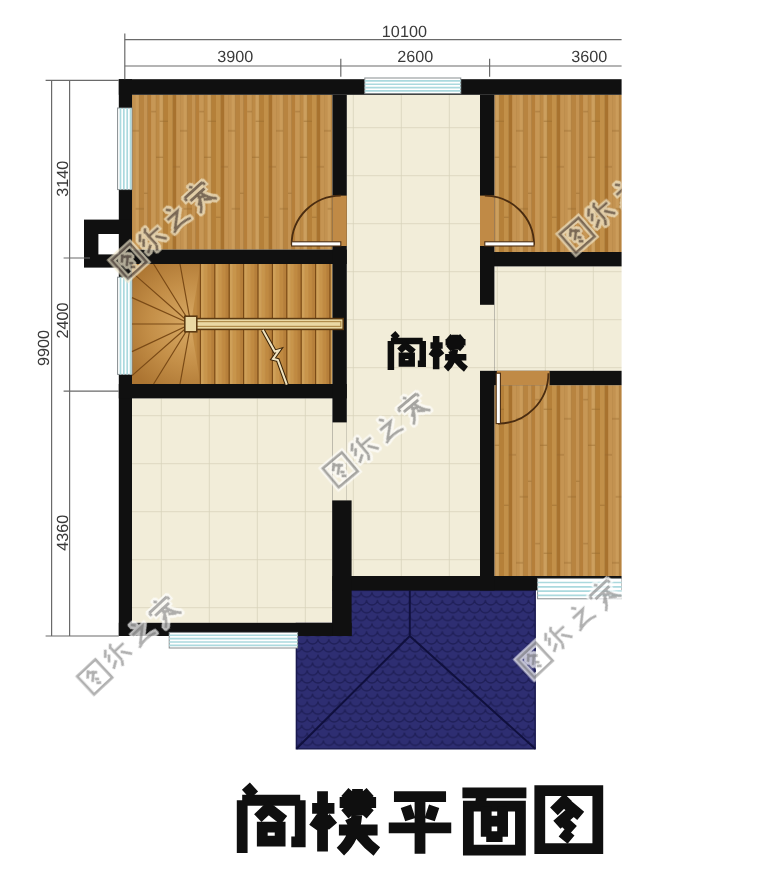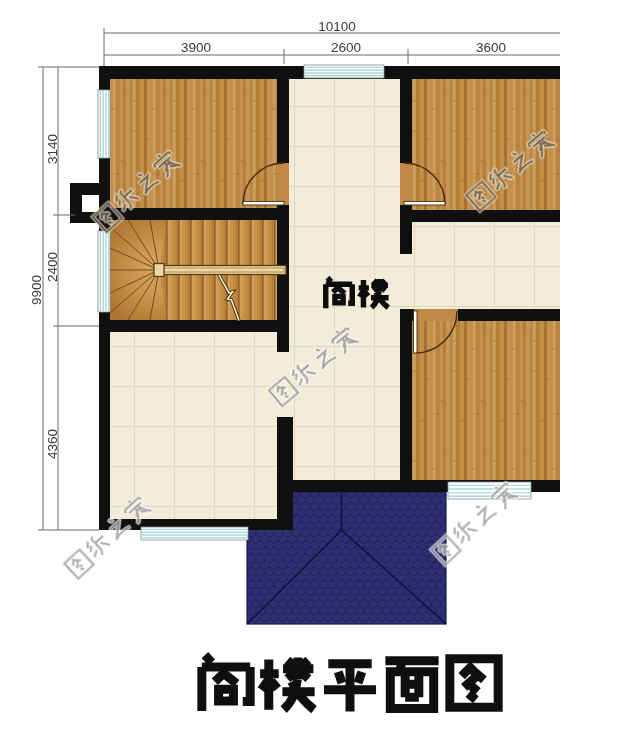--- a/index.html
+++ b/index.html
@@ -1,16 +1,16 @@
 <!DOCTYPE html>
 <html><head>
 <meta charset="utf-8">
 <style>
 html,body{margin:0;padding:0;background:#fff;}
-#page{width:560px;height:739px;position:relative;background:#fff;overflow:hidden;}
+#page{width:518px;height:739px;position:relative;background:#fff;overflow:hidden;}
 text{font-family:"Liberation Sans", sans-serif;}
 </style>
 </head>
 <body>
 <div id="page">
 <svg width="640" height="739" viewBox="0 0 640 739">
 <defs>
 
 <pattern id="wood" patternUnits="userSpaceOnUse" x="110" y="79" width="40" height="120">
   <rect width="40" height="120" fill="#c08d4e"></rect>

